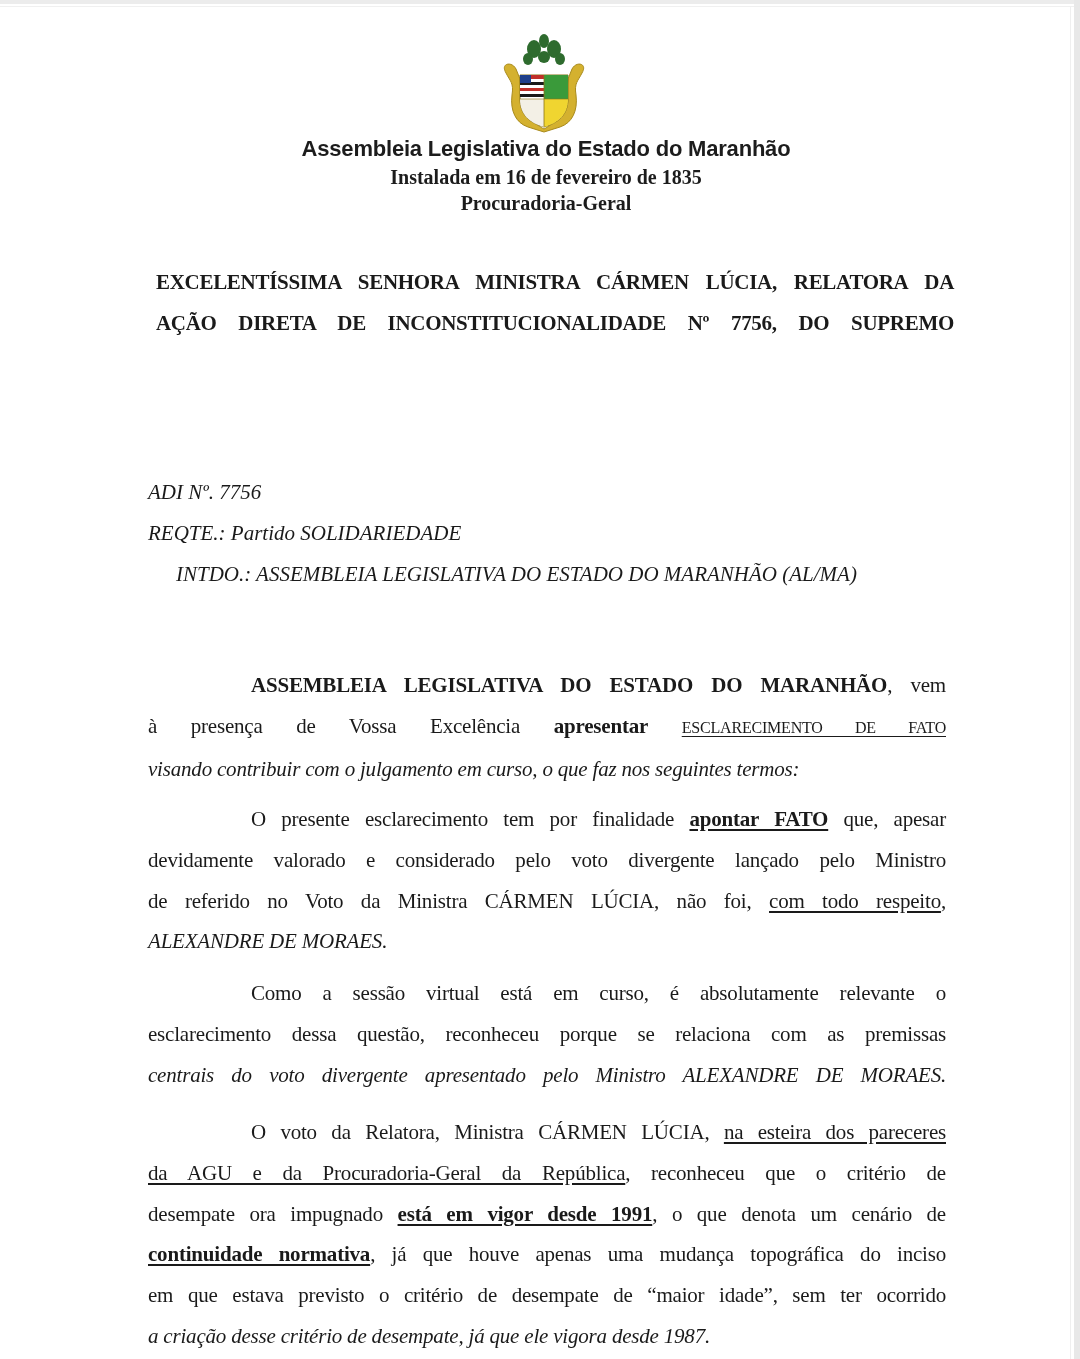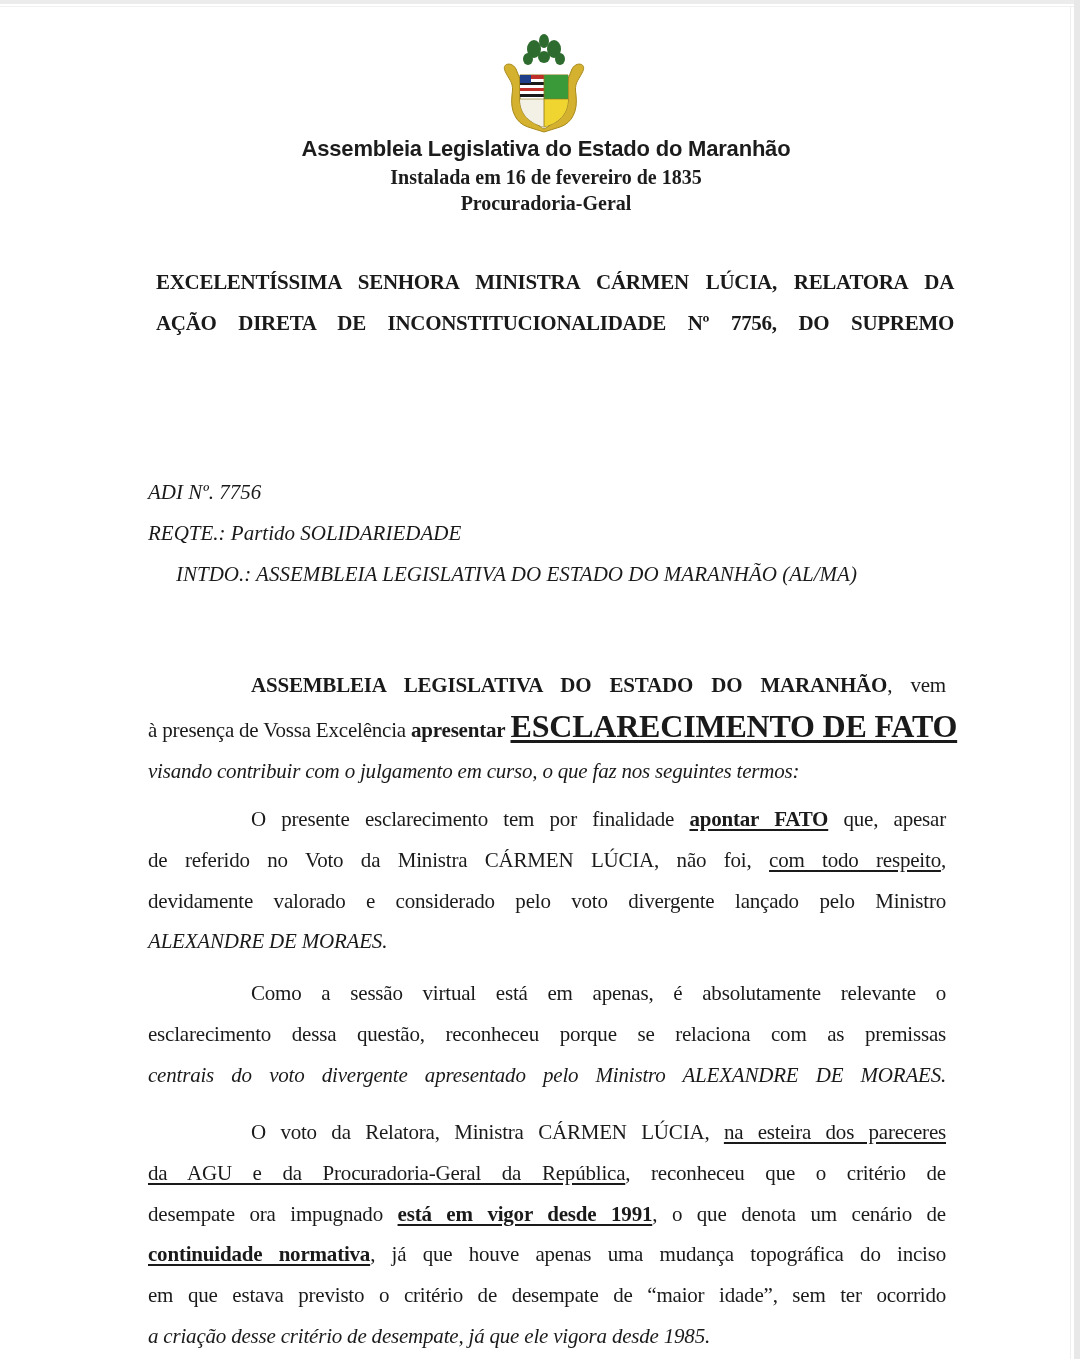--- a/index.html
+++ b/index.html
@@ -27,21 +27,21 @@
   .meta1 { top:480px; }
   .meta2 { top:521px; }
   .meta3 { top:562px;margin-left:28px; }
 
   .para { position:absolute; left:148px; width:798px; font-size:21px; line-height:40.8px; letter-spacing:-0.2px; }
   .para .l { display:block; text-align:justify; text-align-last:justify; white-space:nowrap; }
   .para .l.last { text-align-last:left;font-style:italic; }
   .para .l.ind { padding-left:103px; }
   .b { font-weight:bold; }
   .u { text-decoration:underline; text-underline-offset:3px; }
-  .big { font-size:32px;font-weight:bold; }
+  .big { font-size:16px; }
 
   .p1 { top:665px; }
   .p2 { top:799px; }
   .p3 { top:973px; }
   .p4 { top:1112px; }
 </style>
 </head>
 <body>
 
 <div class="page-edge-top"></div>
@@ -104,31 +104,31 @@
 <div class="meta meta3">INTDO.: ASSEMBLEIA LEGISLATIVA DO ESTADO DO MARANHÃO (AL/MA)</div>
 
 <div class="para p1">
   <span class="l ind"><span class="b">ASSEMBLEIA LEGISLATIVA DO ESTADO DO MARANHÃO</span><span>, vem</span></span>
   <span class="l"><span>à presença de Vossa Excelência </span><span class="b">apresentar</span><span> </span><span class="u big">ESCLARECIMENTO DE FATO</span></span>
   <span class="l last">visando contribuir com o julgamento em curso, o que faz nos seguintes termos:</span>
 </div>
 
 <div class="para p2">
   <span class="l ind"><span>O presente esclarecimento tem por finalidade </span><span class="b u">apontar FATO</span><span> que, apesar</span></span>
+  <span class="l">devidamente valorado e considerado pelo voto divergente lançado pelo Ministro</span>
   <span class="l"><span>de referido no Voto da Ministra CÁRMEN LÚCIA, não foi, </span><span class="u">com todo respeito</span><span>,</span></span>
-  <span class="l">devidamente valorado e considerado pelo voto divergente lançado pelo Ministro</span>
   <span class="l last">ALEXANDRE DE MORAES.</span>
 </div>
 
 <div class="para p3">
-  <span class="l ind">Como a sessão virtual está em apenas, é absolutamente relevante o</span>
+  <span class="l ind">Como a sessão virtual está em curso, é absolutamente relevante o</span>
   <span class="l">esclarecimento dessa questão, reconheceu porque se relaciona com as premissas</span>
   <span class="l last" style="text-align-last:justify">centrais do voto divergente apresentado pelo Ministro ALEXANDRE DE MORAES.</span>
 </div>
 
 <div class="para p4">
   <span class="l ind"><span>O voto da Relatora, Ministra CÁRMEN LÚCIA, </span><span class="u">na esteira dos pareceres</span></span>
   <span class="l"><span class="u">da AGU e da Procuradoria-Geral da República</span><span>, reconheceu que o critério de</span></span>
   <span class="l"><span>desempate ora impugnado </span><span class="b u">está em vigor desde 1991</span><span>, o que denota um cenário de</span></span>
   <span class="l"><span class="b u">continuidade normativa</span><span>, já que houve apenas uma mudança topográfica do inciso</span></span>
   <span class="l">em que estava previsto o critério de desempate de “maior idade”, sem ter ocorrido</span>
-  <span class="l last">a criação desse critério de desempate, já que ele vigora desde 1985.</span>
+  <span class="l last">a criação desse critério de desempate, já que ele vigora desde 1987.</span>
 </div>
 
 </body></html>

